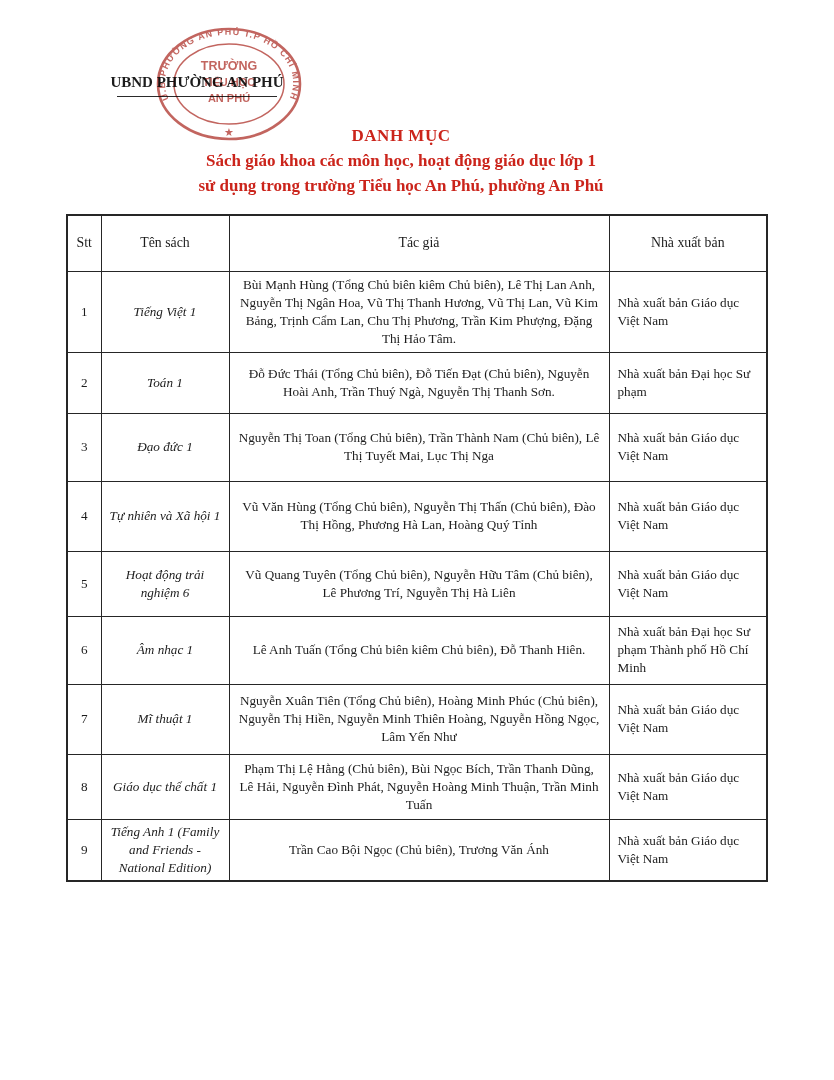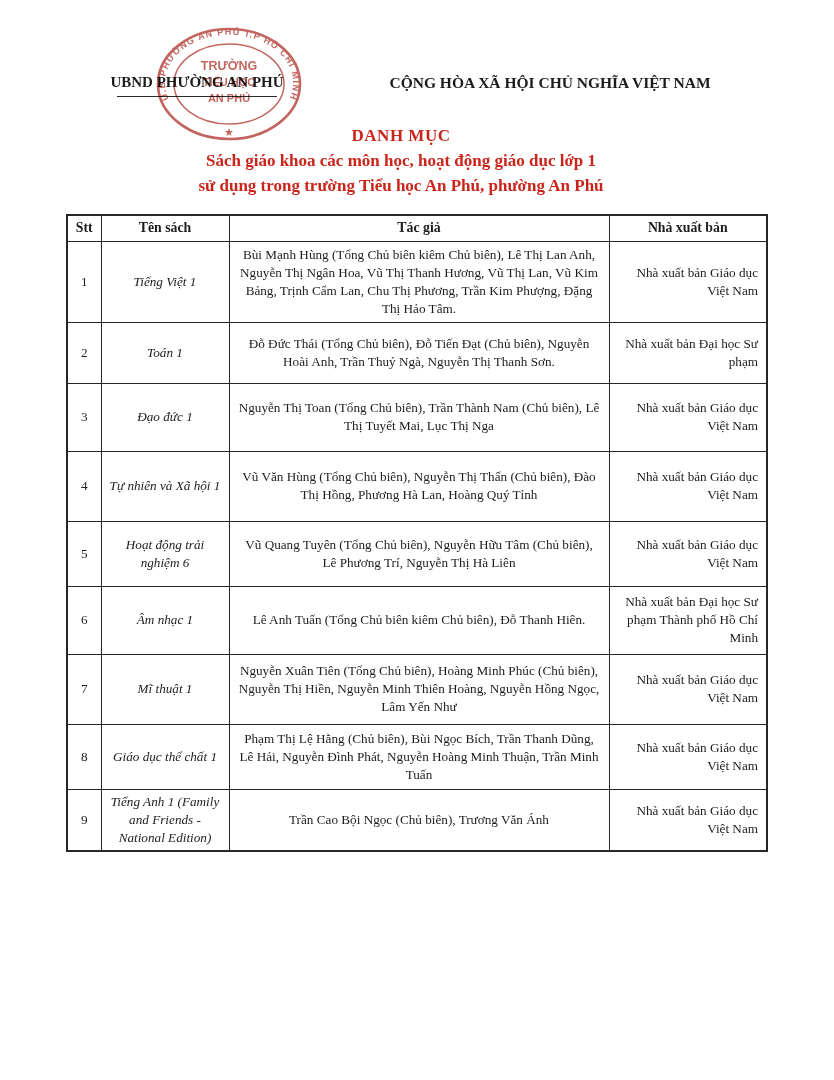--- a/index.html
+++ b/index.html
@@ -48,43 +48,42 @@
     border-collapse:collapse;table-layout:fixed;
     font-size:13.2px;line-height:1.36;color:#1c1c1c;
     border:2px solid #262626;
   }
   .book-table th,.book-table td{
     border:1.5px solid #262626;
     vertical-align:middle;
     overflow:hidden;
   }
   .book-table th{
-    font-size:13.8px;font-weight:bold;text-align:center;padding:3px 2px;
+    font-size:13.8px;font-weight:normal;text-align:center;padding:18px 2px;
   }
   .col-stt{width:34px;}
   .col-name{width:128px;}
   .col-authors{width:380px;}
   .col-pub{width:158px;}
   td.c-stt{text-align:center;}
   td.c-name{text-align:center;padding:2px 4px;font-style:italic;}
   td.c-authors{text-align:center;padding:3px 8px;}
-  td.c-pub{text-align:right;padding:2px 8px;}
+  td.c-pub{text-align:left;padding:2px 8px;}
 </style>
 </head>
 <body>
 
 <div class="page">
 
   <div class="header-left">
     <div class="org-line1">UBND PHƯỜNG AN PHÚ</div>
     <div class="org-underline"></div>
   </div>
 
   <div class="header-right">
-    <div>CỘNG HÒA XÃ HỘI CHỦ NGHĨA VIỆT NAM</div>
   </div>
 
   <svg class="stamp" viewBox="0 0 158 128" xmlns="http://www.w3.org/2000/svg">
     <defs>
       <path id="ringPath" d="M 24.4 87.8 A 64 48 0 1 1 133.6 87.8" fill="none"></path>
     </defs>
     <ellipse cx="79" cy="64" rx="71" ry="55" fill="none" stroke-width="2.6" stroke="#b5433c"></ellipse>
     <ellipse cx="79" cy="64" rx="55" ry="40" fill="none" stroke-width="1.5" stroke="#b5433c"></ellipse>
     <text font-size="9" letter-spacing="1.2" font-weight="bold" fill="#b5433c">
       <textPath href="#ringPath" startOffset="50%" text-anchor="middle">U.B PHƯỜNG AN PHÚ T.P HỒ CHÍ MINH</textPath>

